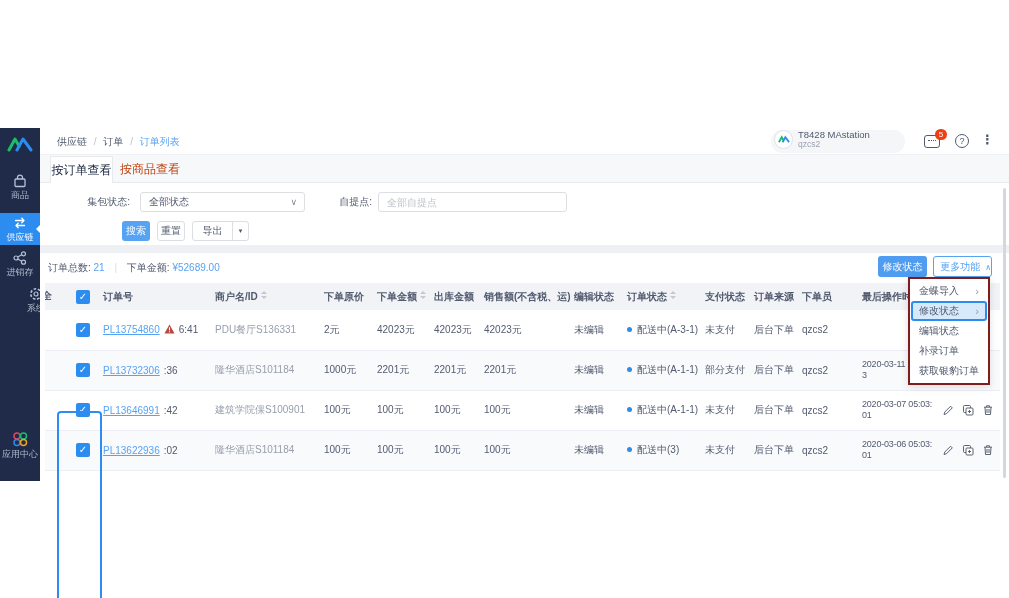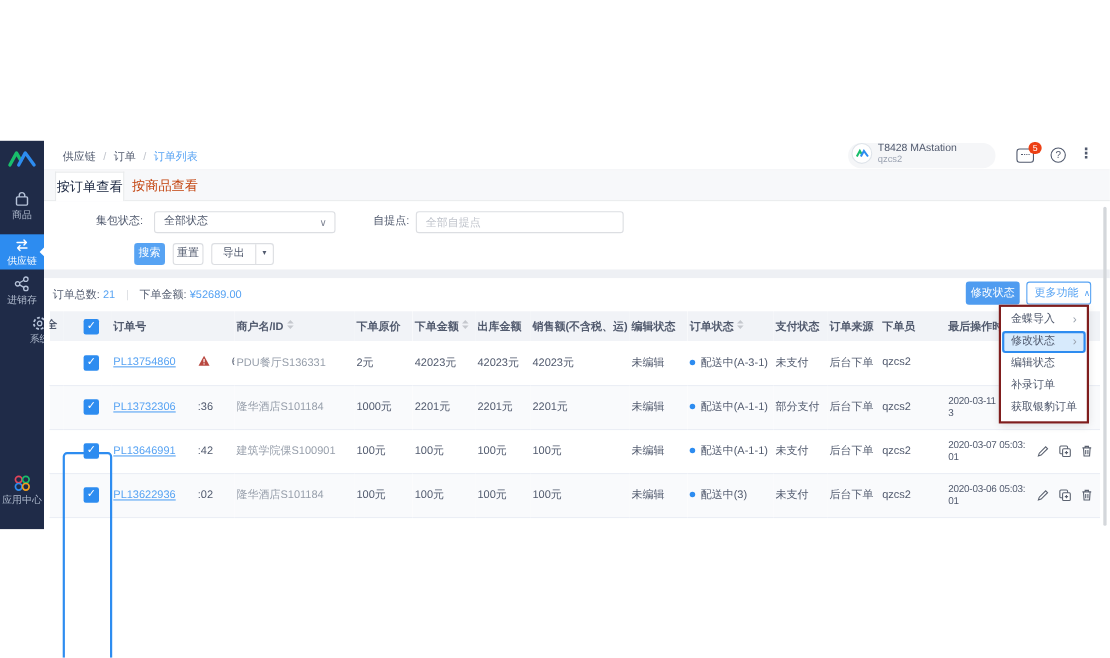--- a/index.html
+++ b/index.html
@@ -78,21 +78,21 @@
   tbody tr:nth-child(even) { background:#f9fafc; }
   td { font-size:10px; color:#515a6e; padding-left:2px; white-space:nowrap; overflow:hidden; vertical-align:middle; }
   td.muted { color:#979fab;margin-top:44px; }
   .clip { display:inline-block; width:11px; overflow:hidden; margin-left:-5px; font-size:10px; color:#515a6e; }
   .cb { display:inline-block; width:14px; height:14px; background:#2d8cf0; border-radius:2px; margin-left:16px; position:relative; cursor:pointer; vertical-align:middle; }
   .cb::after { content:"✓"; position:absolute; left:0; top:0; width:14px; height:14px; color:#fff; font-size:10px; line-height:14px; text-align:center; }
   .sort { display:inline-block; vertical-align:1px; margin-left:3px; cursor:pointer; }
   .sort i { display:block; width:0; height:0; border-left:3px solid transparent; border-right:3px solid transparent; }
   .sort .up { border-bottom:3.5px solid #c5c8ce; margin-bottom:1.5px; }
   .sort .dn { border-top:3.5px solid #c5c8ce; }
-  .cellflex { display:flex; align-items:center; gap:20px; }
+  .cellflex { display:flex; align-items:center; gap:4px; }
   .olink { color:#57a3f3; text-decoration:underline; cursor:pointer; }
   .frag { color:#515a6e; }
   .dot { display:inline-block; width:5px; height:5px; border-radius:50%; background:#2d8cf0; margin-right:5px; vertical-align:1px; }
   .tl { font-size:9px; line-height:11px; letter-spacing:-0.2px; color:#515a6e; }
   .ops { display:flex; gap:8px; align-items:center; }
   .ops span { cursor:pointer; display:inline-flex; }
 
   
   .menu { position:absolute; background:#fff; border:2px solid #7f1d1d; box-shadow:0 2px 8px rgba(0,0,0,0.12); padding:2px 0; z-index:50; }
   .menu-main { left:868px; top:149px; width:82px; }

